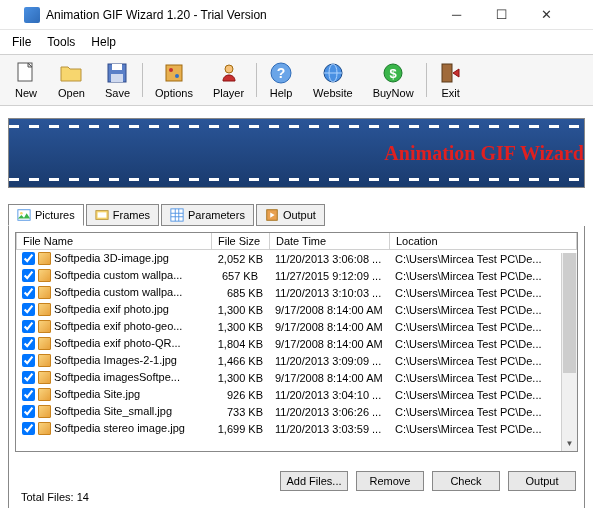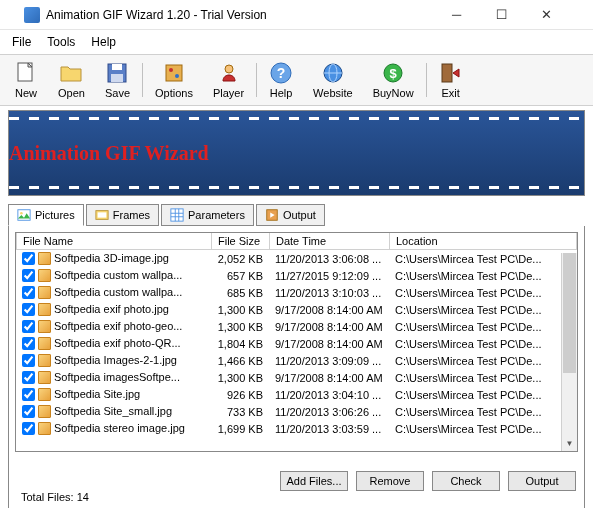--- a/index.html
+++ b/index.html
@@ -13,21 +13,21 @@
 
 .menubar { display: flex; padding: 2px 4px; background: #fff; font-size: 12px; }
 .menu-item { padding: 3px 8px; }
 
 .toolbar { display: flex; padding: 4px; border-top: 1px solid #d0d0d0; border-bottom: 1px solid #d0d0d0; background: #f6f6f6; }
 .tool-btn { display: flex; flex-direction: column; align-items: center; padding: 2px 10px; gap: 2px; }
 .tool-icon { width: 24px; height: 24px; }
 .tool-label { font-size: 11px; color: #000; }
 .tool-sep { width: 1px; background: #c0c0c0; margin: 4px 2px; }
 
-.banner { margin: 4px 8px; height: 86px; background: linear-gradient(180deg, #2a5598 0%, #1a3b6e 100%); border: 1px solid #888; position: relative; display: flex; align-items: center; justify-content: flex-start; overflow: hidden; }
+.banner { margin: 12px 8px; height: 70px; background: linear-gradient(180deg, #2a5598 0%, #1a3b6e 100%); border: 1px solid #888; position: relative; display: flex; align-items: center; justify-content: flex-end; overflow: hidden; }
 .banner::before { content: ""; position: absolute; left: 0; right: 0; top: 6px; height: 3px; background: repeating-linear-gradient(90deg, #fff 0 10px, transparent 10px 20px); }
 .banner::after { content: ""; position: absolute; left: 0; right: 0; bottom: 6px; height: 3px; background: repeating-linear-gradient(90deg, #fff 0 10px, transparent 10px 20px); }
 .banner-text { color: #e02020; font-size: 20px; font-weight: bold; font-family: Georgia, serif; }
 
 .tabs { display: flex; padding: 4px 8px 0; gap: 2px; }
 .tab { display: flex; align-items: center; gap: 4px; padding: 3px 8px; border: 1px solid #888; background: #f0f0f0; font-size: 11px; }
 .tab.active { background: #fff; border-bottom: 1px solid #fff; }
 .tab-icon { width: 14px; height: 14px; }
 
 .content-frame { margin: 0 8px 4px; border: 1px solid #888; border-top: none; padding: 6px; background: #fff; }
@@ -204,21 +204,21 @@
       <table class="table">
         <tbody id="file-rows">
             <tr>
               <td class="col-name"><input type="checkbox" class="chk" checked="" style=""><span class="file-icon"></span><span>Softpedia 3D-image.jpg</span></td>
               <td class="col-size" style="text-align:right">2,052 KB</td>
               <td class="col-date">11/20/2013 3:06:08 ...</td>
               <td class="col-loc">C:\Users\Mircea Test PC\De...</td>
             </tr>
             <tr>
               <td class="col-name"><input type="checkbox" class="chk" checked="" style=""><span class="file-icon"></span><span>Softpedia custom wallpa...</span></td>
-              <td class="col-size" style="text-align:right">657 KB</td>
+              <td class="col-size" style="text-align:center">657 KB</td>
               <td class="col-date">11/27/2015 9:12:09 ...</td>
               <td class="col-loc">C:\Users\Mircea Test PC\De...</td>
             </tr>
             <tr>
               <td class="col-name"><input type="checkbox" class="chk" checked="" style=""><span class="file-icon"></span><span>Softpedia custom wallpa...</span></td>
               <td class="col-size" style="text-align:right">685 KB</td>
               <td class="col-date">11/20/2013 3:10:03 ...</td>
               <td class="col-loc">C:\Users\Mircea Test PC\De...</td>
             </tr>
             <tr>

